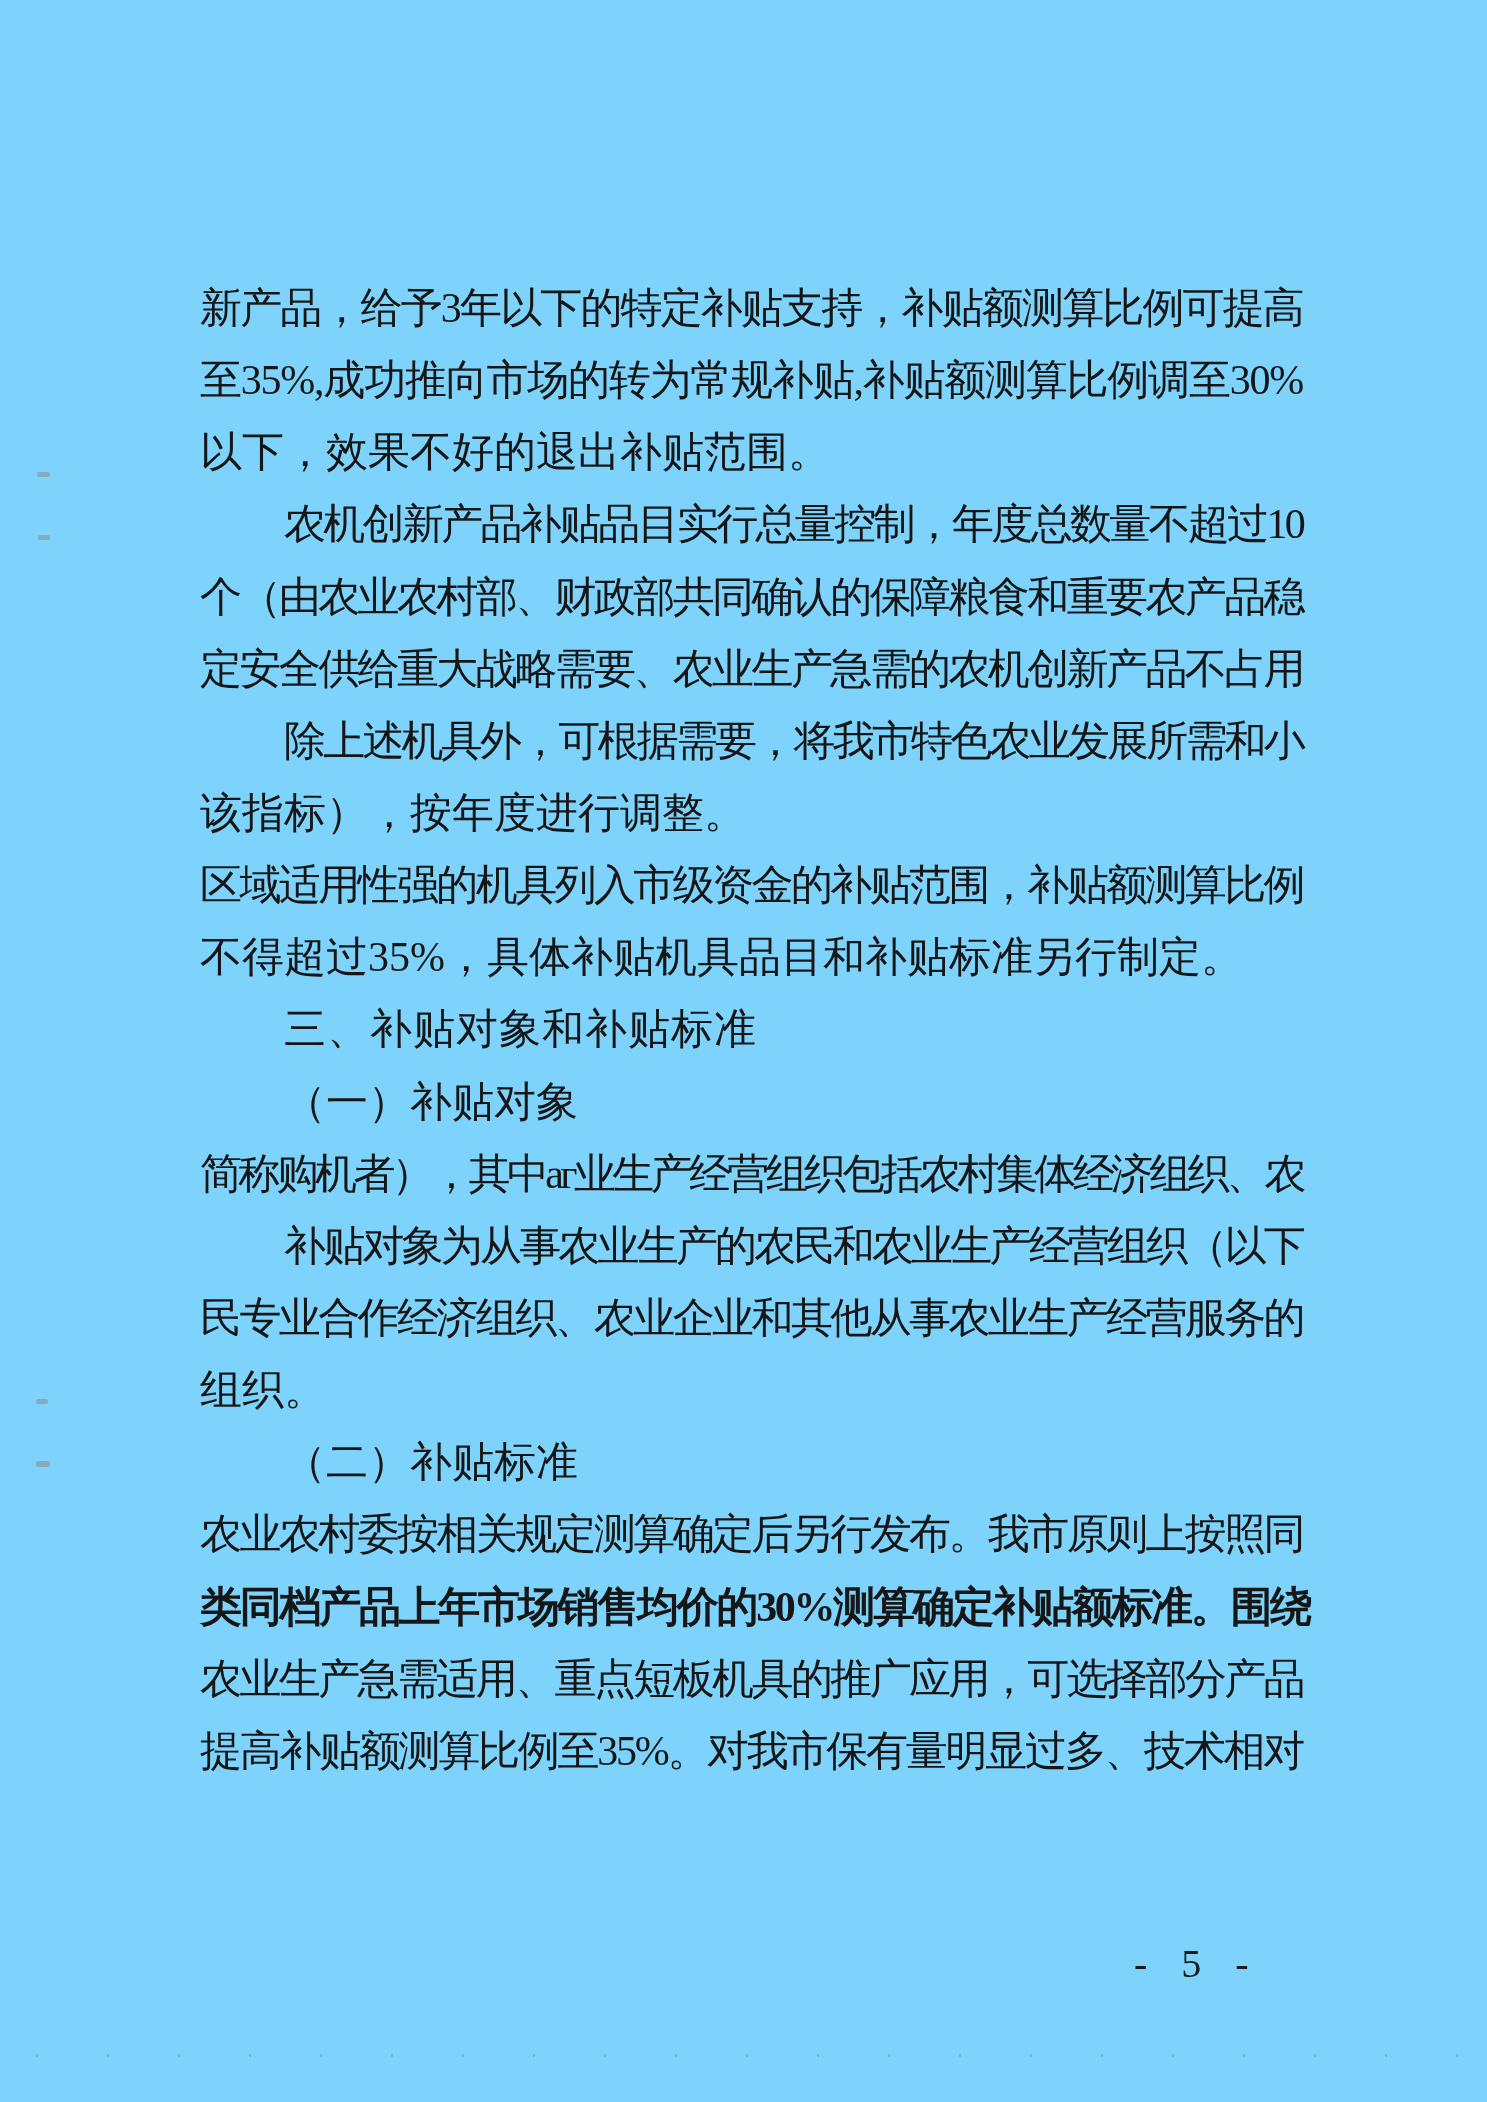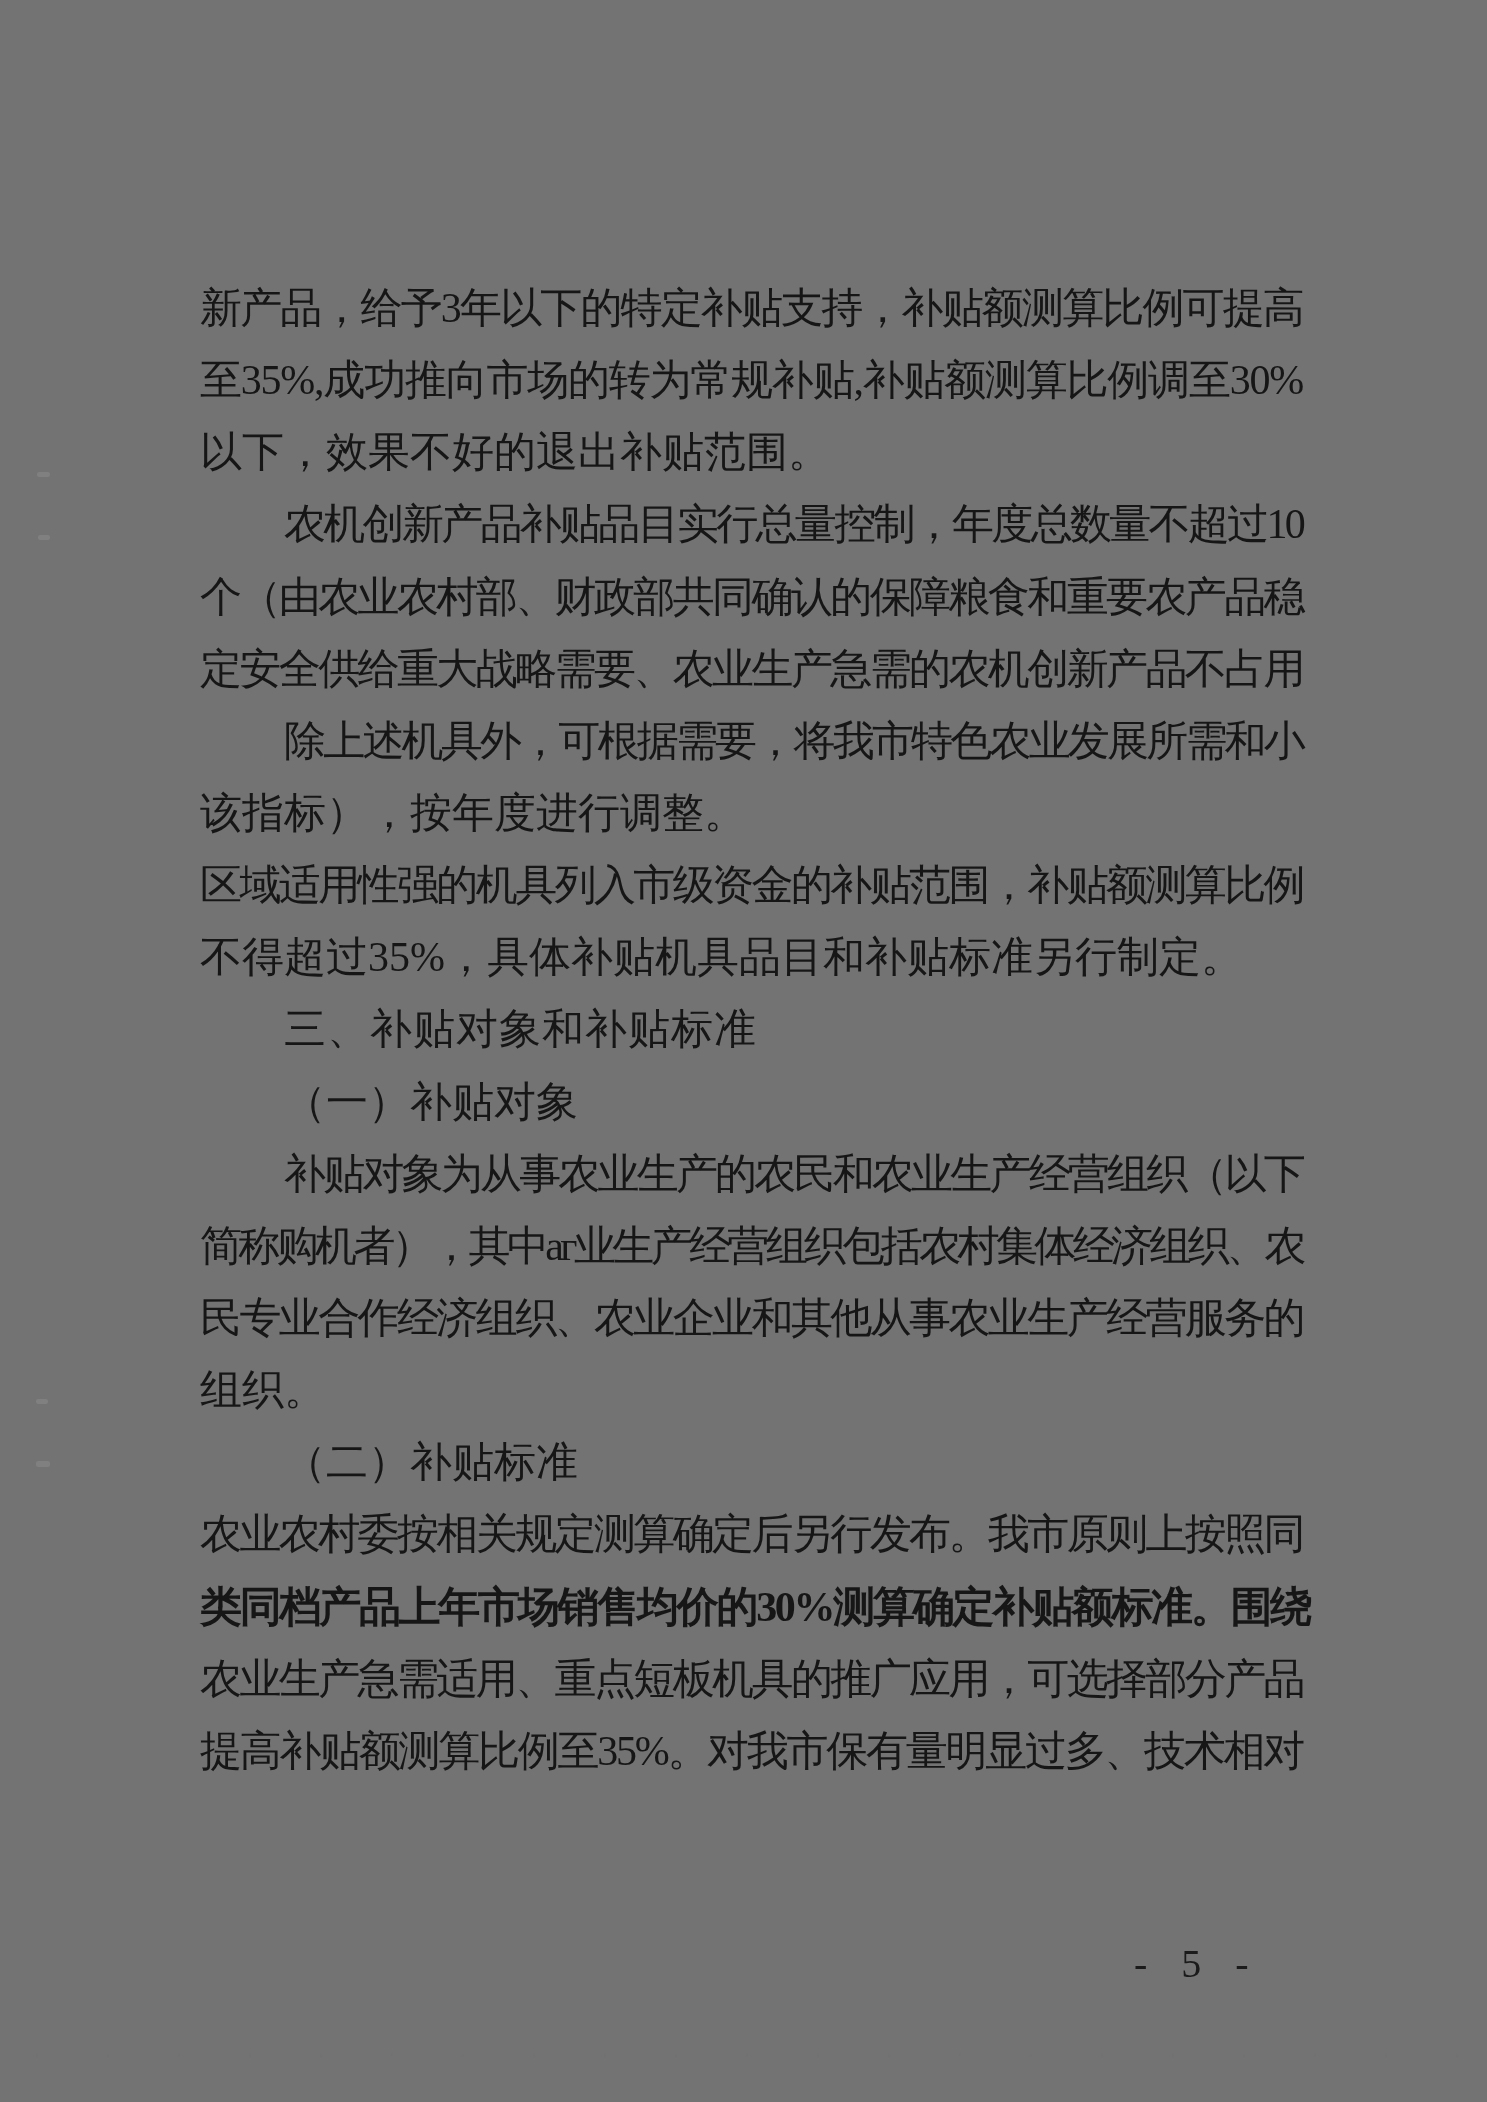--- a/index.html
+++ b/index.html
@@ -1,20 +1,20 @@
 <!DOCTYPE html>
 <html><head>
 <meta charset="utf-8">
 <style>
   html,body{margin:0;padding:0;background:#e8e8e8;}
   .page{
     position:relative;
     width:1487px;height:2102px;
     margin:0 auto;
-    background:#737373;
+    background:#7dd3fc;
     overflow:hidden;
     font-family:"Liberation Serif","DejaVu Serif",serif;
     color:#161616;
   }
   .textblock{
     position:absolute;
     left:200px;top:272px;
     width:1103px;
   }
   .line{
@@ -75,22 +75,22 @@
       <div class="line">以下，效果不好的退出补贴范围。</div>
       <div class="line ind full" style="letter-spacing: -2.7037px;">农机创新产品补贴品目实行总量控制，年度总数量不超过10</div>
       <div class="line full" style="letter-spacing: -2.60714px;">个（由农业农村部、财政部共同确认的保障粮食和重要农产品稳</div>
       <div class="line full" style="letter-spacing: -2.60714px; font-family: Liberation Serif, serif;">定安全供给重大战略需要、农业生产急需的农机创新产品不占用</div>
       <div class="line ind" style="letter-spacing: -2.80769px;">除上述机具外，可根据需要，将我市特色农业发展所需和小</div>
       <div class="line">该指标），按年度进行调整。</div>
       <div class="line full" style="letter-spacing: -2.60714px;">区域适用性强的机具列入市级资金的补贴范围，补贴额测算比例</div>
       <div class="line">不得超过35%，具体补贴机具品目和补贴标准另行制定。</div>
       <div class="line hei ind">三、补贴对象和补贴标准</div>
       <div class="line ind">（一）补贴对象</div>
+      <div class="line full" style="letter-spacing: -3.63333px;">简称购机者），其中аг业生产经营组织包括农村集体经济组织、农</div>
       <div class="line ind full" style="letter-spacing: -2.80769px;">补贴对象为从事农业生产的农民和农业生产经营组织（以下</div>
-      <div class="line full" style="letter-spacing: -3.63333px;">简称购机者），其中аг业生产经营组织包括农村集体经济组织、农</div>
       <div class="line full" style="letter-spacing: -2.60714px;">民专业合作经济组织、农业企业和其他从事农业生产经营服务的</div>
       <div class="line">组织。</div>
       <div class="line ind">（二）补贴标准</div>
       <div class="line full" style="letter-spacing: -2.60714px;">农业农村委按相关规定测算确定后另行发布。我市原则上按照同</div>
       <div class="line full" style="letter-spacing: -2.27586px; font-weight: bold;">类同档产品上年市场销售均价的30%测算确定补贴额标准。围绕</div>
       <div class="line full" style="letter-spacing: -2.60714px;">农业生产急需适用、重点短板机具的推广应用，可选择部分产品</div>
       <div class="line full" style="letter-spacing: -2.27586px;">提高补贴额测算比例至35%。对我市保有量明显过多、技术相对</div>
     </div>
 
   <div class="page-number">- 5 -</div>

